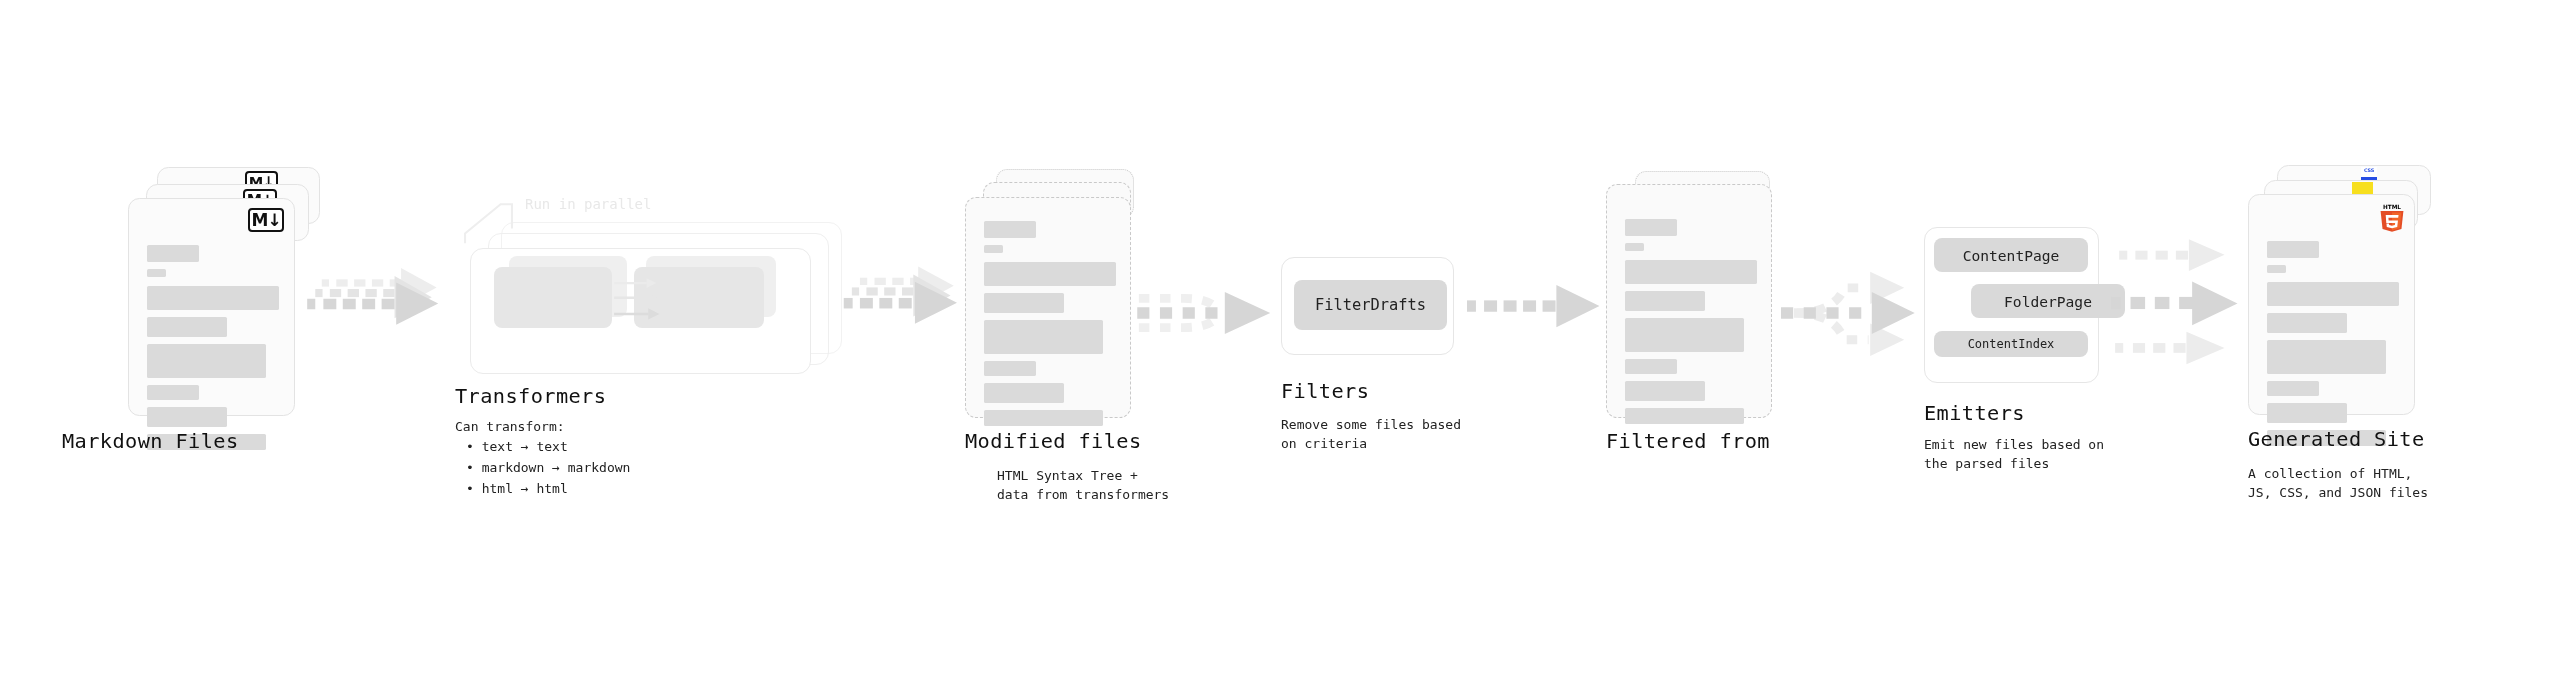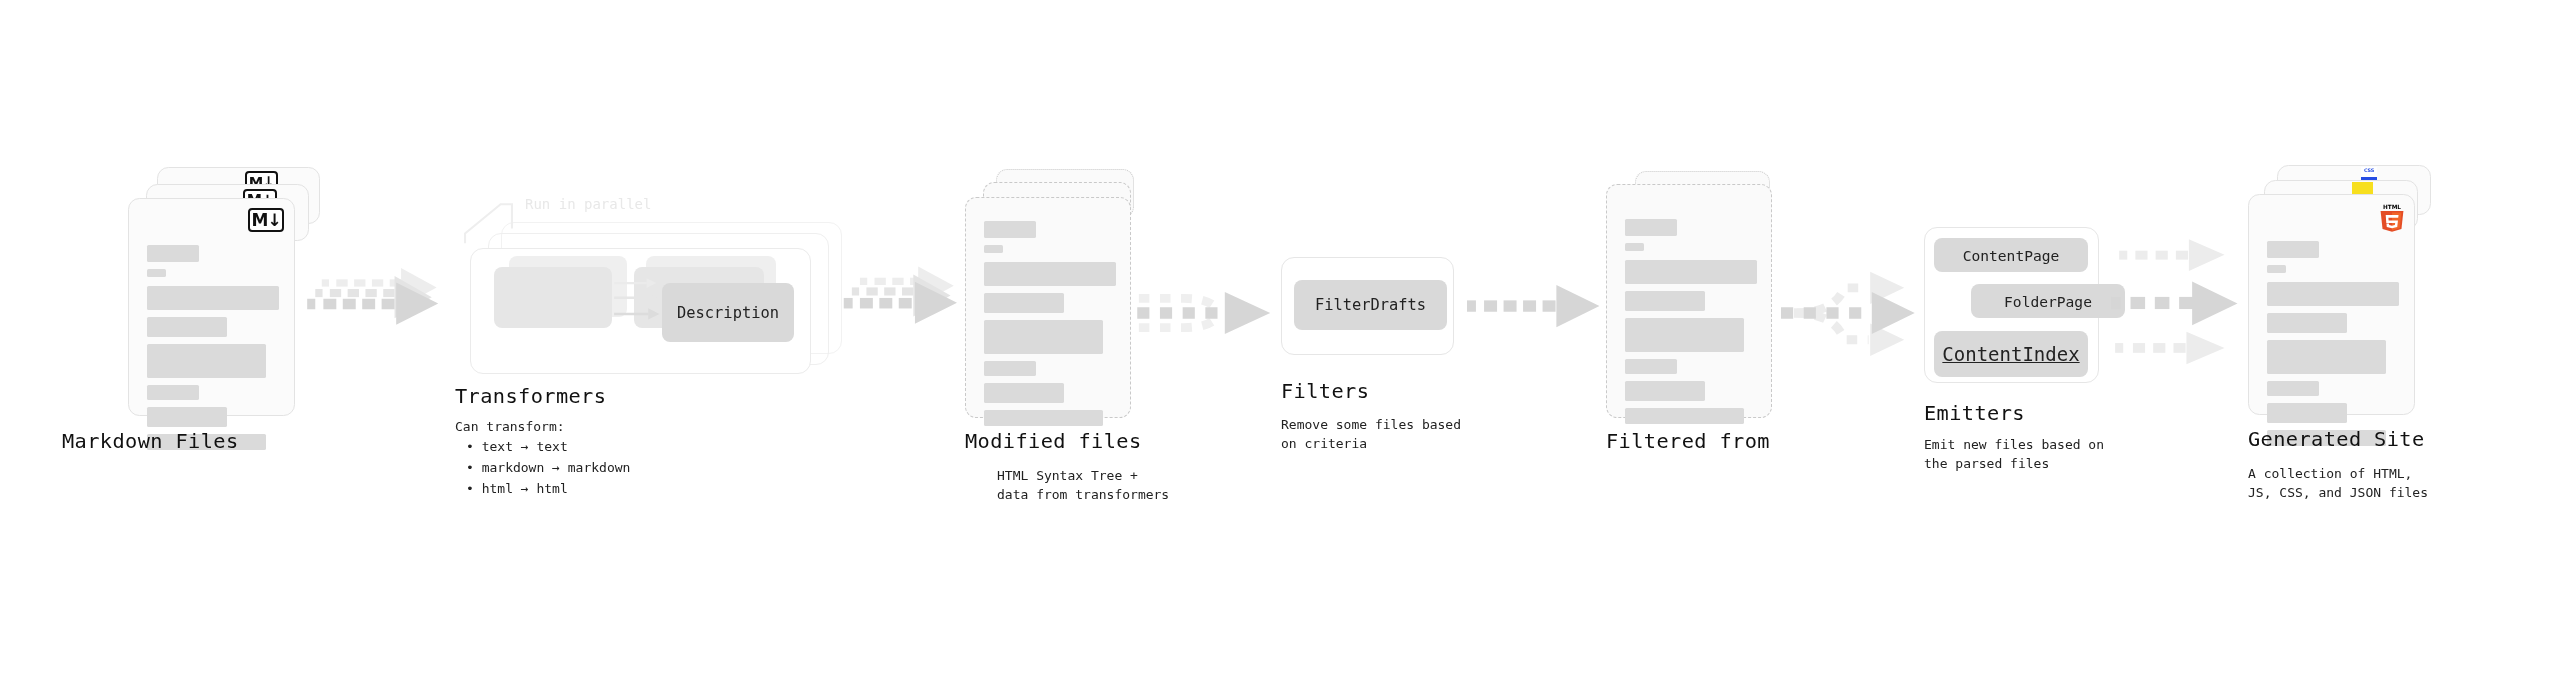--- a/index.html
+++ b/index.html
@@ -219,21 +219,20 @@
         <path d="M0 28 L40 28"></path>
           <polygon points="40,22 52,28 40,34" fill="#e6e6e6" stroke="none"></polygon>
       </g>
       <g stroke="#dcdcdc" stroke-width="3" fill="none">
         <path d="M0 48 L42 48"></path>
           <polygon points="42,41 56,48 42,55" fill="#dcdcdc" stroke="none"></polygon>
       </g>
     </svg>
   </div>
 
-  <div class="pill" style="left:662px; top:283px; width:132px; height:59px;">Description</div>
 
   <div class="caption-title" style="left:455px; top:384px;">Transformers</div>
   <div class="caption-sub" style="left:455px; top:418px;">Can transform:</div>
   <div class="caption-sub" style="left:466px; top:438px;">• <span>text → text</span></div>
   <div class="caption-sub" style="left:466px; top:459px;">• <span>markdown → markdown</span></div>
   <div class="caption-sub" style="left:466px; top:480px;">• <span>html → html</span></div>
 
   <div class="arrow" style="left:829px; top:268px; width:146px; height:89px;">
     <svg width="146" height="89" viewBox="0 0 180 110">
       <g fill="#ededed">
@@ -344,21 +343,21 @@
       <g stroke="#d6d6d6" stroke-width="14" fill="none" stroke-dasharray="15 13">
         <path d="M0 95 L112 95"></path>
       </g>
       <polygon points="112,69 165,95 112,121" fill="#d6d6d6"></polygon>
     </svg>
   </div>
 
   <div class="group-box" style="left:1924px; top:227px; width:175px; height:156px;"></div>
   <div class="pill" style="left:1934px; top:238px; width:154px; height:34px; font-size:14.6px;">ContentPage</div>
   <div class="pill" style="left:1934px; top:284px; width:154px; height:34px; font-size:14.6px;margin-left:37px;">FolderPage</div>
-  <div class="pill" style="left:1934px; top:331px; width:154px; height:46px; font-size:19px;text-decoration:underline;">ContentIndex</div>
+  <div class="pill" style="left:1934px; top:331px; width:154px; height:26px; font-size:12px;">ContentIndex</div>
   <div class="caption-title" style="left:1924px; top:401px;">Emitters</div>
   <div class="caption-sub" style="left:1924px; top:436px;">Emit new files based on
 the parsed files</div>
 
   <div class="arrow" style="left:2111px; top:228px; width:146px; height:154px;">
     <svg width="146" height="154" viewBox="0 0 180 190">
       <g fill="#ececec">
         <rect x="10" y="28" width="10" height="11"></rect>
           <rect x="30" y="28" width="15" height="11"></rect>
         <rect x="55" y="28" width="15" height="11"></rect>

